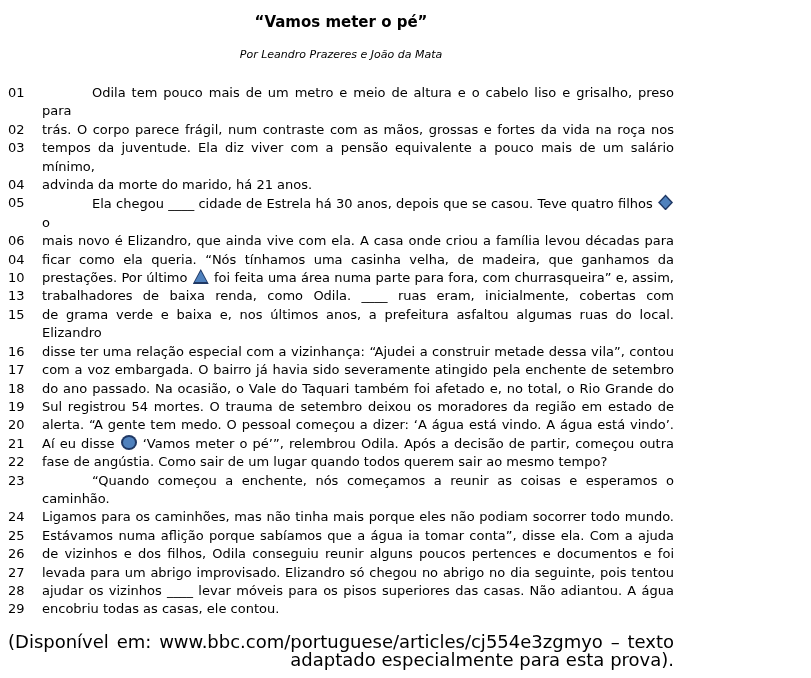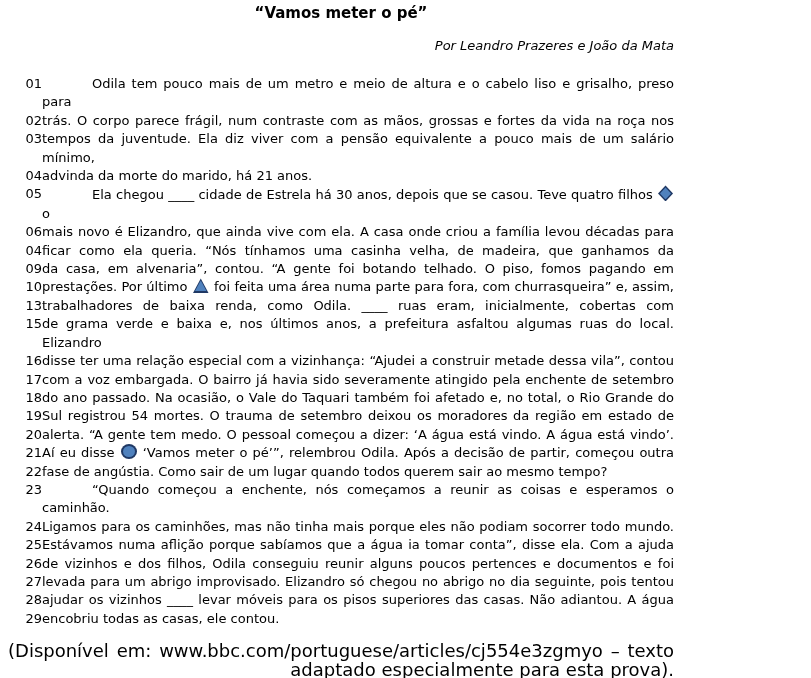--- a/index.html
+++ b/index.html
@@ -7,46 +7,46 @@
   body {
     width: 811px;
     height: 678px;
     overflow: hidden;
     color: #000000;
     font-family: "DejaVu Sans", "Liberation Sans", sans-serif;
   }
   .page {
     width: 684px;
     height: 678px;
-    padding: 4px 10px 0 8px;
+    padding: 13px 10px 0 8px;
   }
   .title {
     text-align: center;
     font-weight: bold;
     font-size: 15px;
     line-height: 19px;
   }
   .byline {
     margin-top: 13px;
-    text-align: right;
+    text-align: center;
     font-style: italic;
-    font-size: 13px;
+    font-size: 11px;
     line-height: 19px;
   }
   .lines {
     margin-top: 20px;
   }
   .line {
     display: flex;
     font-size: 13px;
     line-height: 18.4px;
   }
   .lnum {
     flex: 0 0 34px;
-    text-align: right;
+    text-align: left;
   }
   .ltext {
     flex: 1 1 auto;
     text-align: left;
   }
   .ltext.just {
     text-align: justify;
     text-align-last: justify;
     text-justify: inter-word;
   }
@@ -102,24 +102,20 @@
         <span class="lnum">05</span>
         <span class="ltext just indent">Ela chegou ____ cidade de Estrela há 30 anos, depois que se casou. Teve quatro filhos <span class="shape s-diamond"><span class="bg"></span><span class="fg"></span></span> o</span>
       </div>
       <div class="line">
         <span class="lnum">06</span>
         <span class="ltext just">mais novo é Elizandro, que ainda vive com ela. A casa onde criou a família levou décadas para</span>
       </div>
       <div class="line">
         <span class="lnum">04</span>
         <span class="ltext just">ficar como ela queria. “Nós tínhamos uma casinha velha, de madeira, que ganhamos da</span>
-      </div>
-      <div class="line">
-        <span class="lnum">09</span>
-        <span class="ltext just">da casa, em alvenaria”, contou. “A gente foi botando telhado. O piso, fomos pagando em</span>
       </div>
       <div class="line">
         <span class="lnum">10</span>
         <span class="ltext just">prestações. Por último <span class="shape s-triangle"><span class="bg"></span><span class="fg"></span></span> foi feita uma área numa parte para fora, com churrasqueira” e, assim,</span>
       </div>
       <div class="line">
         <span class="lnum">13</span>
         <span class="ltext just">trabalhadores de baixa renda, como Odila. ____ ruas eram, inicialmente, cobertas com</span>
       </div>
       <div class="line">

